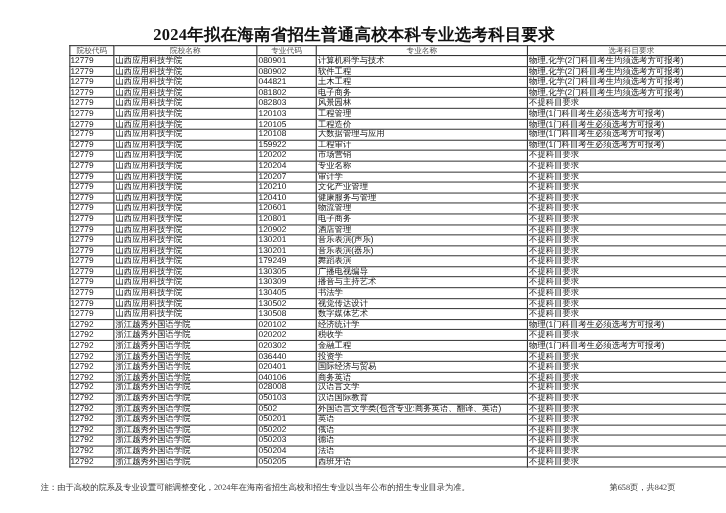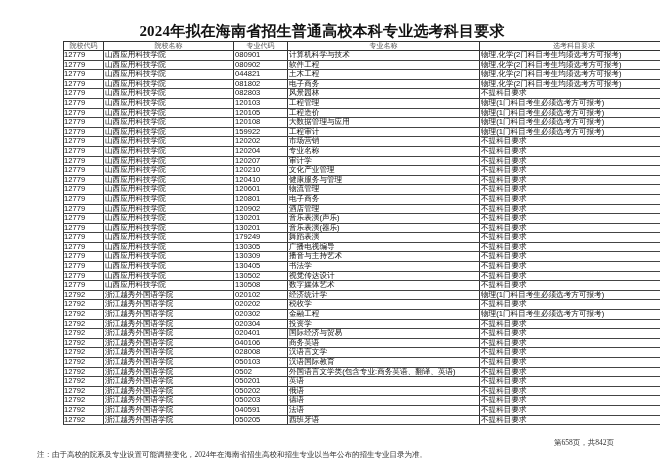--- a/index.html
+++ b/index.html
@@ -8,21 +8,21 @@
   table.req { position:absolute; left:27px; top:41px; width:605px; border-collapse:collapse; table-layout:fixed; border:1.3px solid #222;margin-left:36px; }
   table.req col.c1 { width:40px; }
   table.req col.c2 { width:130px; }
   table.req col.c3 { width:54px; }
   table.req col.c4 { width:192px; }
   table.req col.c5 { width:189px; }
   table.req th { height:8px; font-family:"Liberation Serif","DejaVu Serif",serif; font-weight:normal; font-size:7px; color:#555; border:0.8px solid #333; padding:0; line-height:8px; text-align:center; white-space:nowrap; overflow:hidden; }
   table.req td { height:8.6px; font-size:7.6px; line-height:8.6px; border:0.8px solid #333; padding:0 0 0 1px; white-space:nowrap; overflow:hidden; color:#111; }
   table.req td.code { text-align:left; padding:0; }
   table.req tr.data td { border-bottom:1.1px solid #444; }
-  .footer-note { position:absolute; left:37px; top:450px; font-family:"Liberation Serif","DejaVu Serif",serif; font-size:7.5px; color:#333; white-space:nowrap; }
+  .footer-note { position:absolute; left:37px; top:438px; font-family:"Liberation Serif","DejaVu Serif",serif; font-size:7.5px; color:#333; white-space:nowrap; }
   .footer-page { position:absolute; left:554px; top:438px; font-family:"Liberation Serif","DejaVu Serif",serif; font-size:7.5px; color:#333; white-space:nowrap;text-align:right; }
 </style>
 </head>
 <body>
 
 <div class="title">2024年拟在海南省招生普通高校本科专业选考科目要求</div>
 
 <table class="req">
   <colgroup>
       <col class="c1">
@@ -233,21 +233,21 @@
       <tr class="data">
         <td class="code">12792</td>
         <td>浙江越秀外国语学院</td>
         <td>020302</td>
         <td>金融工程</td>
         <td>物理(1门科目考生必须选考方可报考)</td>
       </tr>
       <tr class="data">
         <td class="code">12792</td>
         <td>浙江越秀外国语学院</td>
-        <td>020304</td>
+        <td>036440</td>
         <td>投资学</td>
         <td>不提科目要求</td>
       </tr>
       <tr class="data">
         <td class="code">12792</td>
         <td>浙江越秀外国语学院</td>
         <td>020401</td>
         <td>国际经济与贸易</td>
         <td>不提科目要求</td>
       </tr>
@@ -296,21 +296,21 @@
       <tr class="data">
         <td class="code">12792</td>
         <td>浙江越秀外国语学院</td>
         <td>050203</td>
         <td>德语</td>
         <td>不提科目要求</td>
       </tr>
       <tr class="data">
         <td class="code">12792</td>
         <td>浙江越秀外国语学院</td>
-        <td>040591</td>
+        <td>050204</td>
         <td>法语</td>
         <td>不提科目要求</td>
       </tr>
       <tr class="data">
         <td class="code">12792</td>
         <td>浙江越秀外国语学院</td>
         <td>050205</td>
         <td>西班牙语</td>
         <td>不提科目要求</td>
       </tr>

